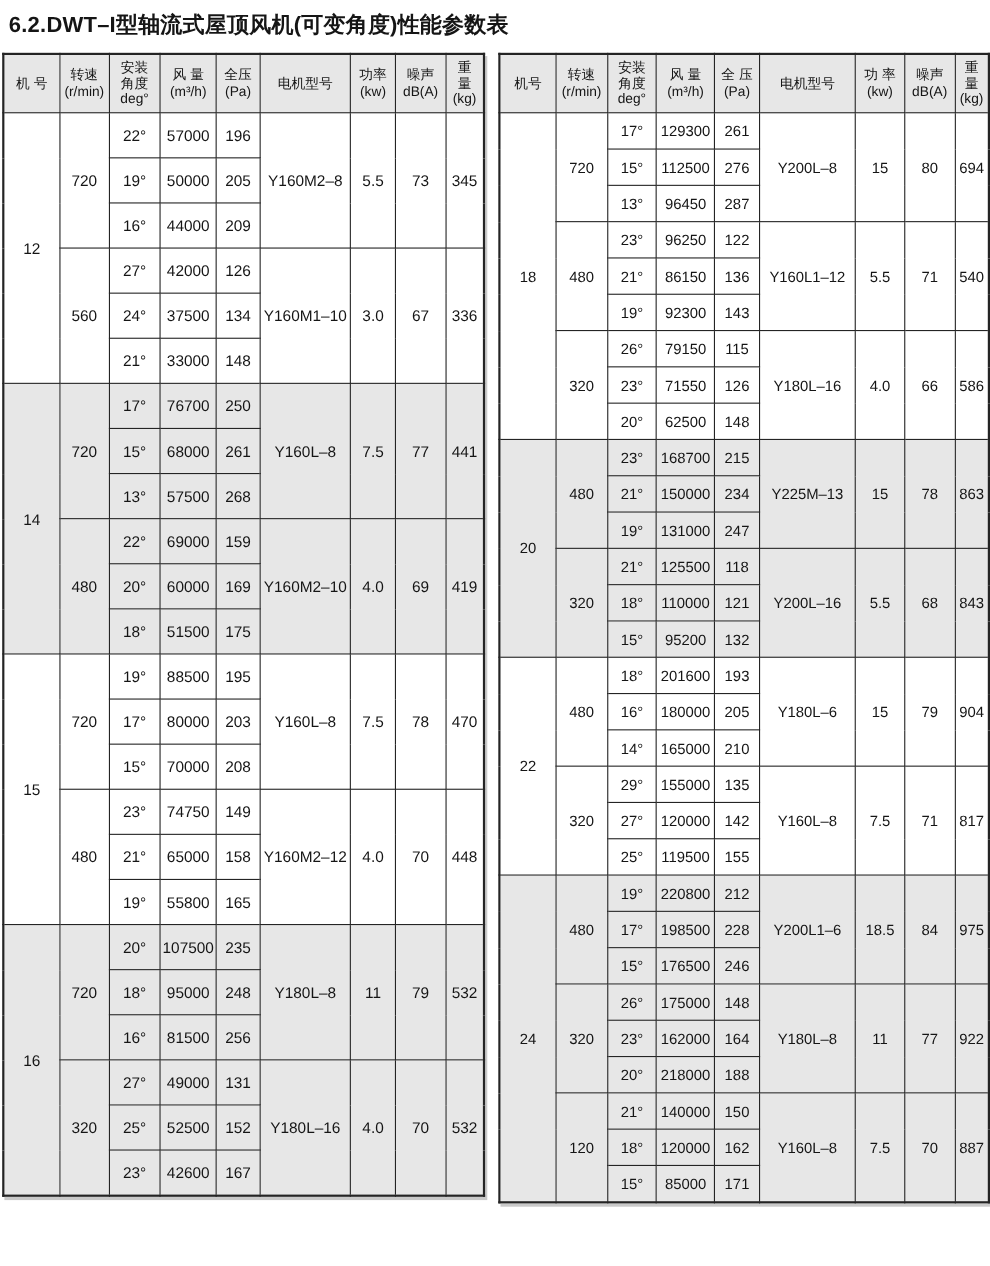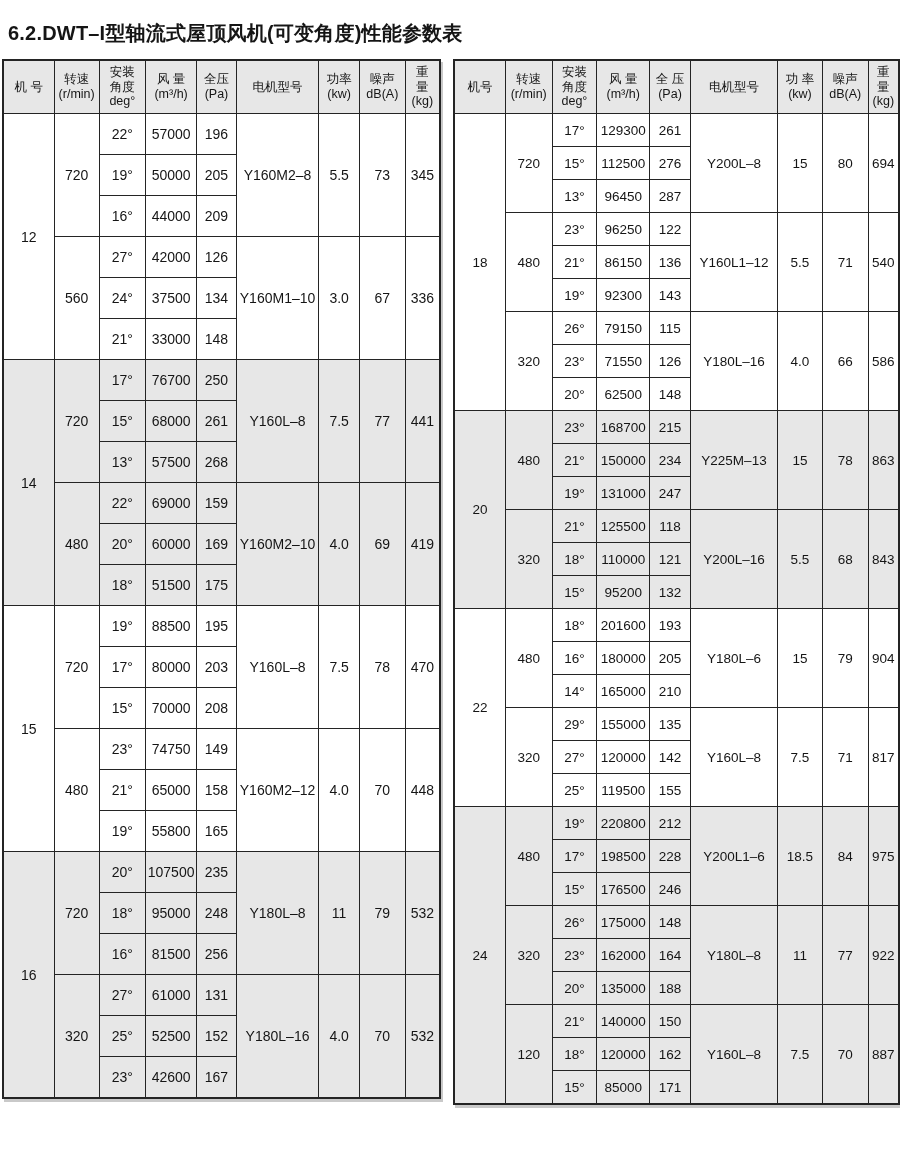--- a/index.html
+++ b/index.html
@@ -3,21 +3,21 @@
 <meta charset="utf-8">
 <style>
   html,body{margin:0;padding:0;}
   body{
     width:900px;height:1151px;background:#ffffff;color:#151515;
     font-family:"Liberation Sans","DejaVu Sans",sans-serif;
     -webkit-font-smoothing:antialiased;
   }
   .page{position:relative;width:900px;height:1151px;overflow:hidden;}
   .title{
-    font-size:20px;font-weight:700;margin:20px 0 12px 8px;
+    font-size:20px;font-weight:700;margin:9px 0 12px 8px;
     letter-spacing:0.2px;white-space:nowrap;
   }
   .tables{display:flex;gap:12px;margin-left:2px;align-items:flex-start;}
   table.spec-table{
     border-collapse:collapse;table-layout:fixed;background:#ffffff;
     border:2px solid #242424;box-shadow:2px 3px 0 #c9c9c9;
   }
   .spec-table th,.spec-table td{
     border:1px solid #242424;text-align:center;vertical-align:middle;
     padding:0 1px;font-weight:400;overflow:hidden;
@@ -209,21 +209,21 @@
             <td>248</td>
           </tr>
           <tr class="shaded">
             <td>16°</td>
             <td>81500</td>
             <td>256</td>
           </tr>
           <tr class="shaded">
             <td rowspan="3">320</td>
             <td>27°</td>
-            <td>61000</td>
+            <td>49000</td>
             <td>131</td>
             <td rowspan="3">Y180L–16</td>
             <td rowspan="3">4.0</td>
             <td rowspan="3">70</td>
             <td rowspan="3">532</td>
           </tr>
           <tr class="shaded">
             <td>25°</td>
             <td>52500</td>
             <td>152</td>
@@ -442,21 +442,21 @@
             <td rowspan="3">77</td>
             <td rowspan="3">922</td>
           </tr>
           <tr class="shaded">
             <td>23°</td>
             <td>162000</td>
             <td>164</td>
           </tr>
           <tr class="shaded">
             <td>20°</td>
-            <td>135000</td>
+            <td>218000</td>
             <td>188</td>
           </tr>
           <tr class="shaded">
             <td rowspan="3">120</td>
             <td>21°</td>
             <td>140000</td>
             <td>150</td>
             <td rowspan="3">Y160L–8</td>
             <td rowspan="3">7.5</td>
             <td rowspan="3">70</td>

